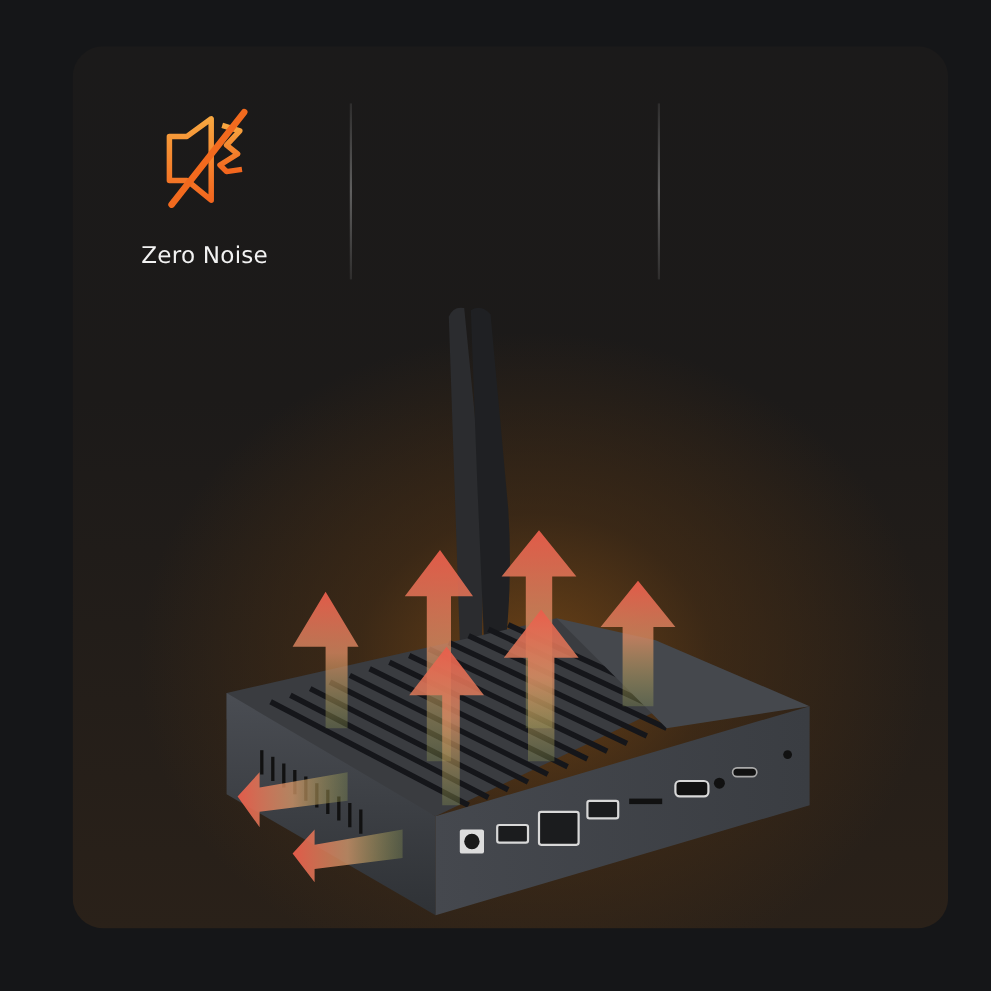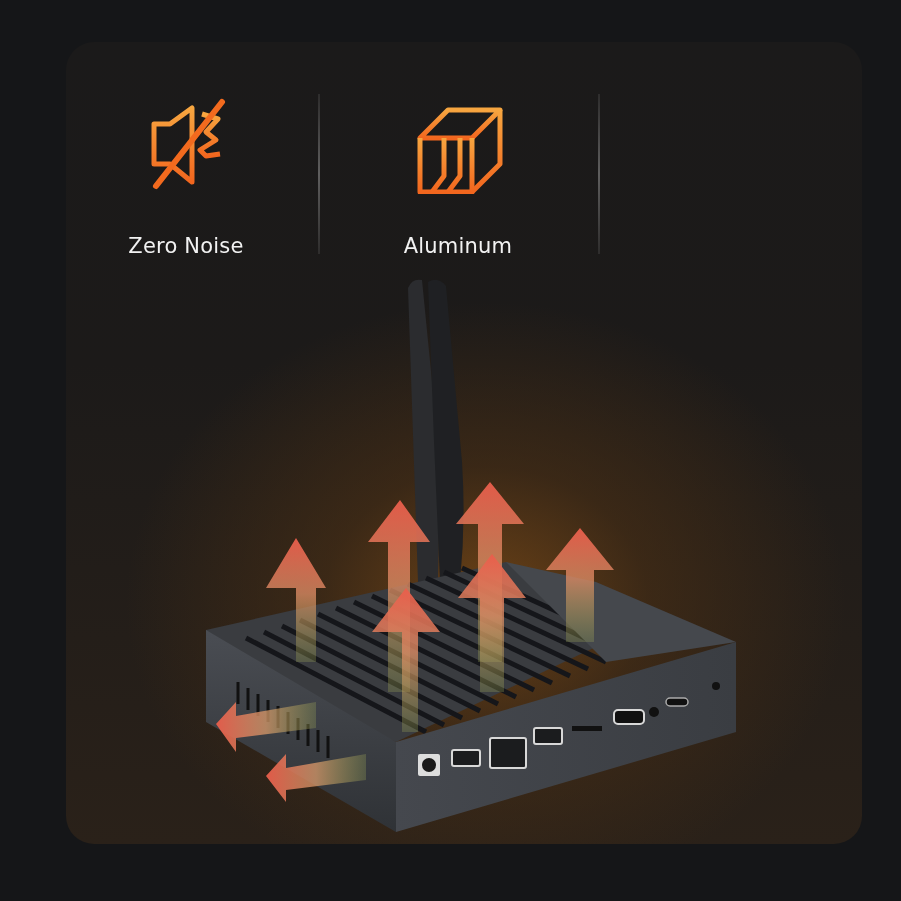--- a/index.html
+++ b/index.html
@@ -4,21 +4,21 @@
 <style>
   html,body{margin:0;padding:0;}
   body{width:901px;height:901px;background:#151618;overflow:hidden;position:relative;font-family:"DejaVu Sans","Liberation Sans",sans-serif;}
   .card{position:absolute;left:66px;top:42px;width:796px;height:802px;border-radius:28px;
     background:
       radial-gradient(ellipse 360px 300px at 420px 560px, rgba(120,72,22,0.85) 0%, rgba(80,50,20,0.55) 45%, rgba(30,26,24,0) 100%),
       linear-gradient(180deg,#1b1a1a 0%,#1c1a19 40%,#2a2119 100%);
     overflow:hidden;}
   .feature{position:absolute;top:52px;width:200px;text-align:center;}
   .feature .icon{width:100px;height:100px;margin:0 auto;display:block;}
-  .feature .label{display:block;margin-top:40px;color:#f2f2f2;font-size:21px;letter-spacing:0.2px;}
+  .feature .label{display:block;margin-top:26px;color:#f2f2f2;font-size:21px;letter-spacing:0.2px;}
   .divider{position:absolute;top:52px;width:2px;height:160px;background:linear-gradient(180deg,rgba(120,120,120,0.2),rgba(140,140,140,0.6),rgba(120,120,120,0.2));}
   .device{position:absolute;left:0;top:0;width:796px;height:802px;}
 </style>
 </head>
 <body>
 
 <div class="card">
 
   <div class="feature" style="left:20px;">
     <svg class="icon" viewBox="0 0 100 100">
@@ -30,38 +30,20 @@
       </defs>
       <path d="M18 30 L34 30 L56 14 L56 88 L34 70 L18 70 Z" fill="none" stroke="url(#og1)" stroke-width="5" stroke-linejoin="round"></path>
       <path d="M66 20 L82 25 L70 38 L80 46 L64 56 L70 62 L84 60" fill="none" stroke="url(#og1)" stroke-width="5" stroke-linejoin="round"></path>
       <path d="M86 8 L20 92" stroke="#f26a1e" stroke-width="6" stroke-linecap="round"></path>
     </svg>
     <span class="label">Zero Noise</span>
   </div>
 
   <div class="divider" style="left:252px;"></div>
 
-  <div class="feature" style="left:292px;">
-    <svg class="icon" viewBox="0 0 100 100">
-      <defs>
-        <linearGradient id="og2" x1="0" y1="0" x2="0" y2="1">
-          <stop offset="0" stop-color="#f7a640"></stop>
-            <stop offset="1" stop-color="#f2661e"></stop>
-        </linearGradient>
-      </defs>
-      <g fill="none" stroke="url(#og2)" stroke-width="5" stroke-linejoin="round">
-        <path d="M12 44 L40 16 L92 16 L64 44 Z"></path>
-        <path d="M12 44 L12 98 L64 98 L64 44"></path>
-        <path d="M64 98 L92 70 L92 16"></path>
-        <path d="M36 44 L36 82 L24 98 M52 44 L52 82 L40 98"></path>
-        <path d="M36 82 L52 82"></path>
-      </g>
-    </svg>
-    <span class="label">Aluminum</span>
-  </div>
 
   <div class="divider" style="left:532px;"></div>
 
 
   <svg class="device" viewBox="0 0 796 802">
     <defs>
       <linearGradient id="arrowUp" x1="0" y1="0" x2="0" y2="1">
         <stop offset="0" stop-color="#ea5d4b" stop-opacity="0.95"></stop>
         <stop offset="0.45" stop-color="#d98a63" stop-opacity="0.8"></stop>
         <stop offset="1" stop-color="#a9b45a" stop-opacity="0.25"></stop>

